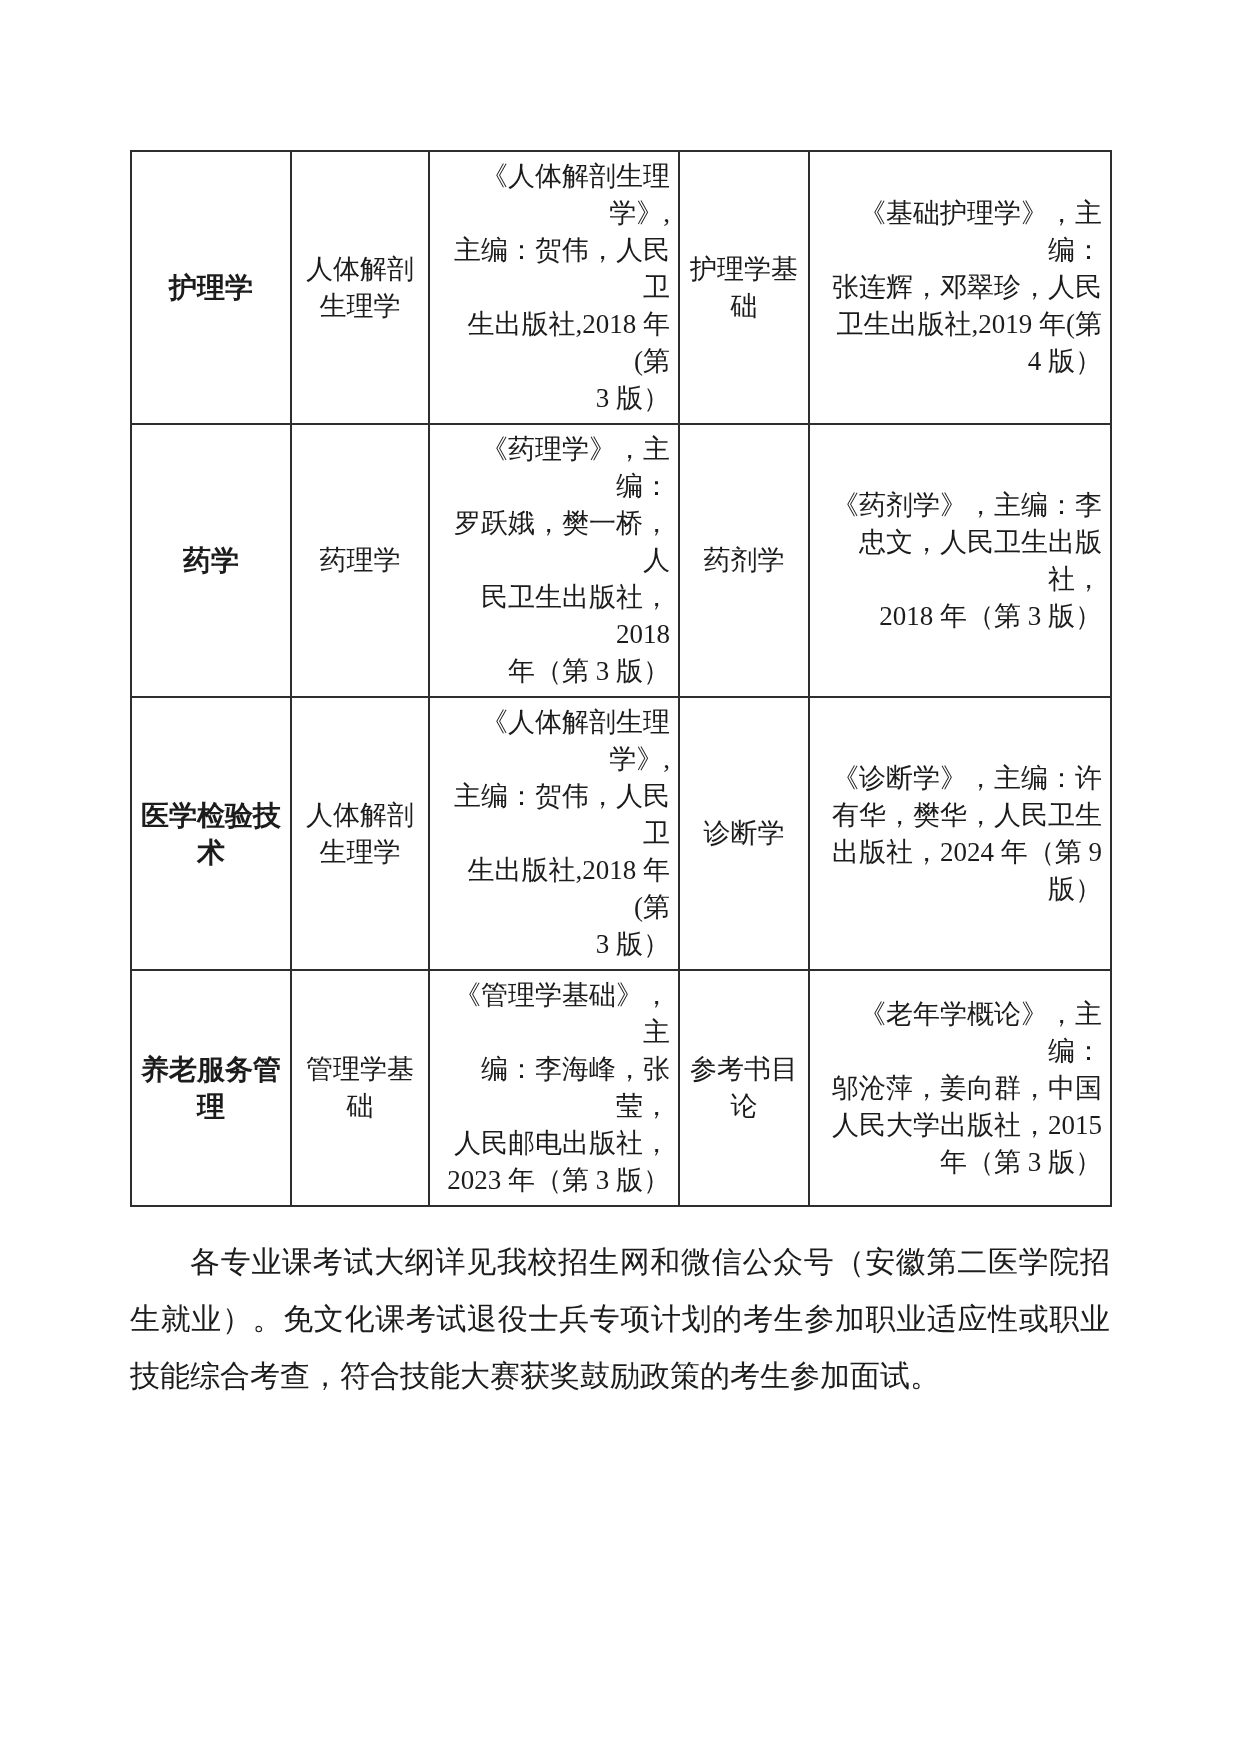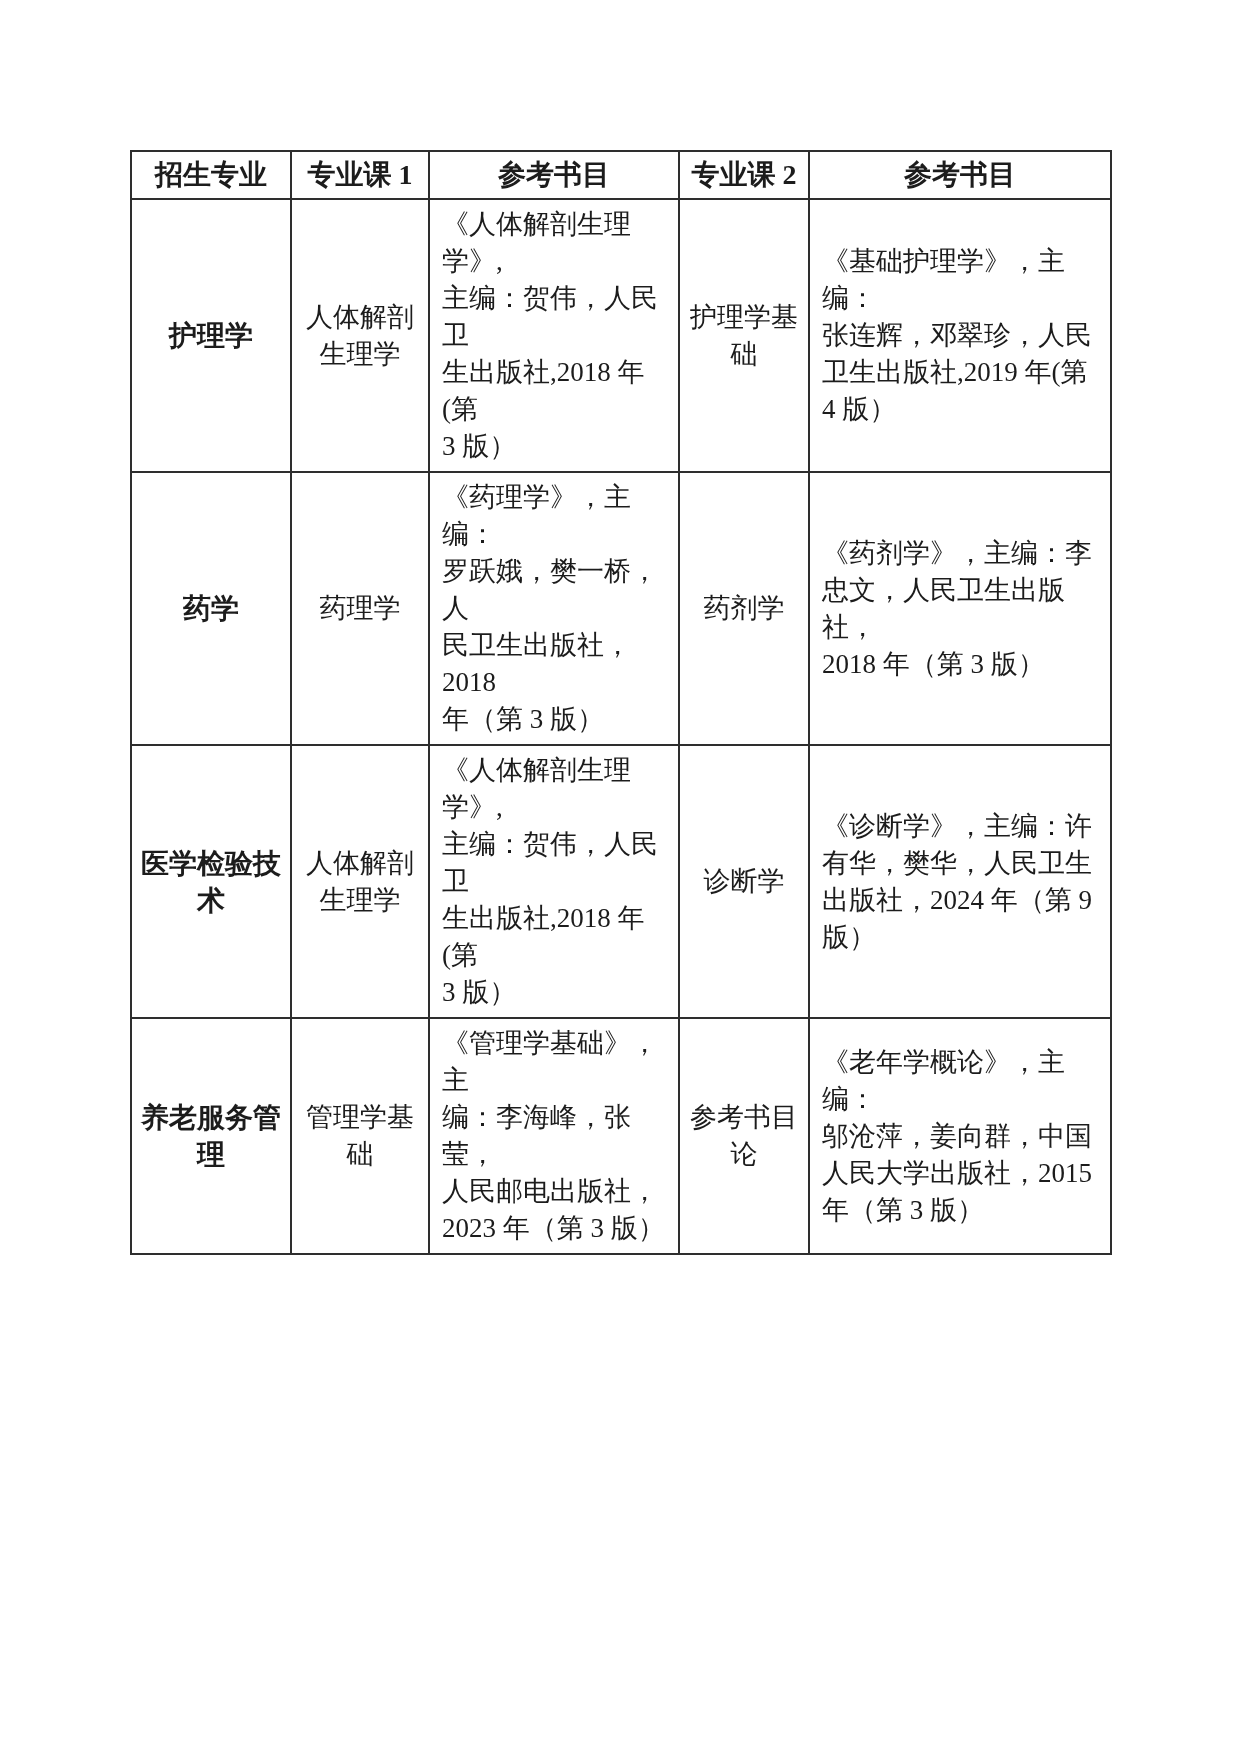--- a/index.html
+++ b/index.html
@@ -44,21 +44,21 @@
     text-align: center;
     font-size: 27px;
     line-height: 37px;
     padding: 4px 4px;
   }
   table.ref-table td.major-cell {
     font-weight: bold;
     font-size: 28px;
   }
   table.ref-table td.ref-cell {
-    text-align: left;
+    text-align: right;
     font-size: 27px;
     line-height: 37px;
     padding: 6px 8px 6px 12px;
   }
   tr.t1-row { height: 148px; }
 
   
   .body-text {
     width: 980px;
     font-size: 30px;
@@ -85,27 +85,20 @@
 
   <table class="ref-table">
     <colgroup>
       <col style="width:160px">
       <col style="width:138px">
       <col style="width:250px">
       <col style="width:130px">
       <col style="width:302px">
     </colgroup>
     <tbody>
-        <tr>
-      <th>招生专业</th>
-      <th>专业课 1</th>
-      <th>参考书目</th>
-      <th>专业课 2</th>
-      <th>参考书目</th>
-    </tr>
     <tr class="t1-row">
       <td class="center-cell major-cell">护理学</td>
       <td class="center-cell">人体解剖
 生理学</td>
       <td class="ref-cell">《人体解剖生理学》,
 主编：贺伟，人民卫
 生出版社,2018 年(第
 3 版）</td>
       <td class="center-cell">护理学基
 础</td>
@@ -154,15 +147,16 @@
 论</td>
       <td class="ref-cell">《老年学概论》，主编：
 邬沧萍，姜向群，中国
 人民大学出版社，2015
 年（第 3 版）</td>
     </tr>
   </tbody>
     </table>
 
   <div class="body-text">
+    <p class="para para-first">各专业课考试大纲详见我校招生网和微信公众号（安徽第二医学院招生就业）。免文化课考试退役士兵专项计划的考生参加职业适应性或职业技能综合考查，符合技能大赛获奖鼓励政策的考生参加面试。</p>
   </div>
 
 </div>
 
 </body></html>

